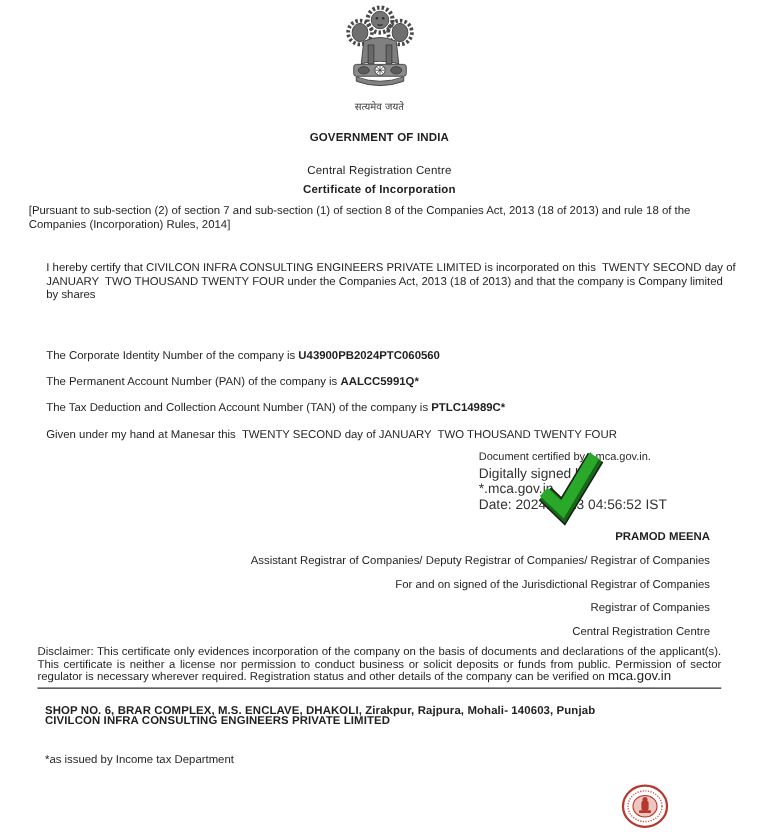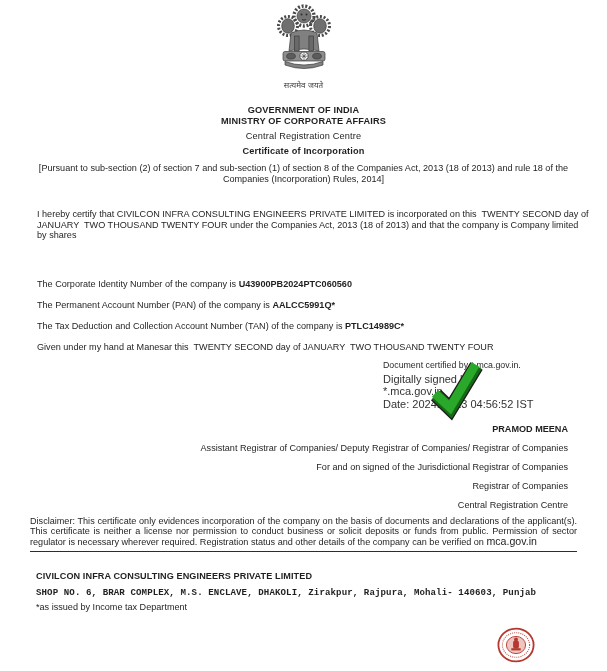--- a/index.html
+++ b/index.html
@@ -10,21 +10,21 @@
     font-family:"Liberation Sans","DejaVu Sans",sans-serif;
     color:#1f1f1f;
     font-size:9.1px;
     overflow:hidden;
   }
   .abs{position:absolute;}
   .center{left:0;width:607px;text-align:center;}
   .bold{font-weight:bold;}
   .prewrap{white-space:pre-wrap;}
   .hdr{font-size:9.2px;line-height:10.5px;letter-spacing:.15px;}
-  .pursuant{left:23px;width:561px;text-align:center;line-height:10.5px;}
+  .pursuant{left:23px;width:561px;text-align:left;line-height:10.5px;}
   .bodypara{left:37px;width:552px;line-height:10.6px;}
   .factline{left:37px;width:552px;}
   .sigmeta{left:383px;width:200px;font-size:8.8px;color:#2a2a2a;}
   .sigblock{left:383px;width:200px;font-size:11px;line-height:12.3px;color:#333;}
   .signatory{right:39px;width:420px;text-align:right;}
   .signatory .sline{height:19px;line-height:11px;}
   .disclaimer{
     left:30px;width:547px;text-align:justify;line-height:10.2px;
     border-bottom:1.4px solid #2d2d2d;padding-bottom:3px;
   }
@@ -72,21 +72,20 @@
         <ellipse cx="45" cy="54.2" rx="4.4" ry="2.9" fill="#5c5c5c"></ellipse>
 
         <path d="M13 59.5 Q32 66.5 51 59.5 L51 63 Q32 70 13 63 Z" fill="#828282"></path>
       </g>
     </svg>
     <div class="motto">सत्यमेव जयते</div>
   </div>
 
   <div class="abs center hdr bold" style="top:105px;">
     <div>GOVERNMENT OF INDIA</div>
-    <div>MINISTRY OF CORPORATE AFFAIRS</div>
   </div>
   <div class="abs center hdr" style="top:131px;">Central Registration Centre</div>
   <div class="abs center hdr bold" style="top:146px;text-align:center;">Certificate of Incorporation</div>
   <div class="abs pursuant" style="top:163px;">[Pursuant to sub-section (2) of section 7 and sub-section (1) of section 8 of the Companies Act, 2013 (18 of 2013) and rule 18 of the Companies (Incorporation) Rules, 2014]</div>
 
   <div class="abs bodypara prewrap" style="top:209px;">I hereby certify that CIVILCON INFRA CONSULTING ENGINEERS PRIVATE LIMITED is incorporated on this  TWENTY SECOND day of JANUARY  TWO THOUSAND TWENTY FOUR under the Companies Act, 2013 (18 of 2013) and that the company is Company limited by shares</div>
 
   <div class="abs factline" style="top:279px;"><span>The Corporate Identity Number of the company is </span><span class="bold">U43900PB2024PTC060560</span></div>
   <div class="abs factline" style="top:300px;"><span>The Permanent Account Number (PAN) of the company is </span><span class="bold">AALCC5991Q*</span></div>
   <div class="abs factline" style="top:321px;"><span>The Tax Deduction and Collection Account Number (TAN) of the company is </span><span class="bold">PTLC14989C*</span></div>
@@ -110,21 +109,21 @@
     <div class="sline bold">PRAMOD MEENA</div>
     <div class="sline">Assistant Registrar of Companies/ Deputy Registrar of Companies/ Registrar of Companies</div>
     <div class="sline">For and on signed of the Jurisdictional Registrar of Companies</div>
     <div class="sline">Registrar of Companies</div>
     <div class="sline">Central Registration Centre</div>
   </div>
 
   <div class="abs disclaimer" style="top:516px;"><span>Disclaimer: This certificate only evidences incorporation of the company on the basis of documents and declarations of the applicant(s). This certificate is neither a license nor permission to conduct business or solicit deposits or funds from public. Permission of sector regulator is necessary wherever required. Registration status and other details of the company can be verified on </span><span class="site">mca.gov.in</span></div>
 
   <div class="abs mailbold" style="top:571px;">CIVILCON INFRA CONSULTING ENGINEERS PRIVATE LIMITED</div>
-  <div class="abs mailbold" style="top:587px;font-family:Liberation Mono, monospace;">SHOP NO. 6, BRAR COMPLEX, M.S. ENCLAVE, DHAKOLI, Zirakpur, Rajpura, Mohali- 140603, Punjab</div>
+  <div class="abs mailbold" style="top:563px;">SHOP NO. 6, BRAR COMPLEX, M.S. ENCLAVE, DHAKOLI, Zirakpur, Rajpura, Mohali- 140603, Punjab</div>
   <div class="abs" style="top:602px;left:36px;">*as issued by Income tax Department</div>
 
   <div class="abs seal">
     <svg width="38" height="36" viewBox="0 0 38 36">
       <ellipse cx="19" cy="18" rx="17.6" ry="16.4" fill="#ffffff" stroke="#b5372e" stroke-width="1.8"></ellipse>
       <ellipse cx="19" cy="18" rx="13.6" ry="12.3" fill="none" stroke="#c2564d" stroke-width="1.1" stroke-dasharray="1 1.1"></ellipse>
       <ellipse cx="19" cy="18" rx="9.6" ry="8.6" fill="#eec6c1" stroke="#b5372e" stroke-width="0.9"></ellipse>
       <circle cx="19" cy="12.6" r="2" fill="#b5372e"></circle>
       <rect x="16.1" y="13.4" width="5.8" height="8.2" rx="2.2" fill="#b5372e"></rect>
       <rect x="14.3" y="21.2" width="9.4" height="2.2" fill="#b5372e"></rect>

